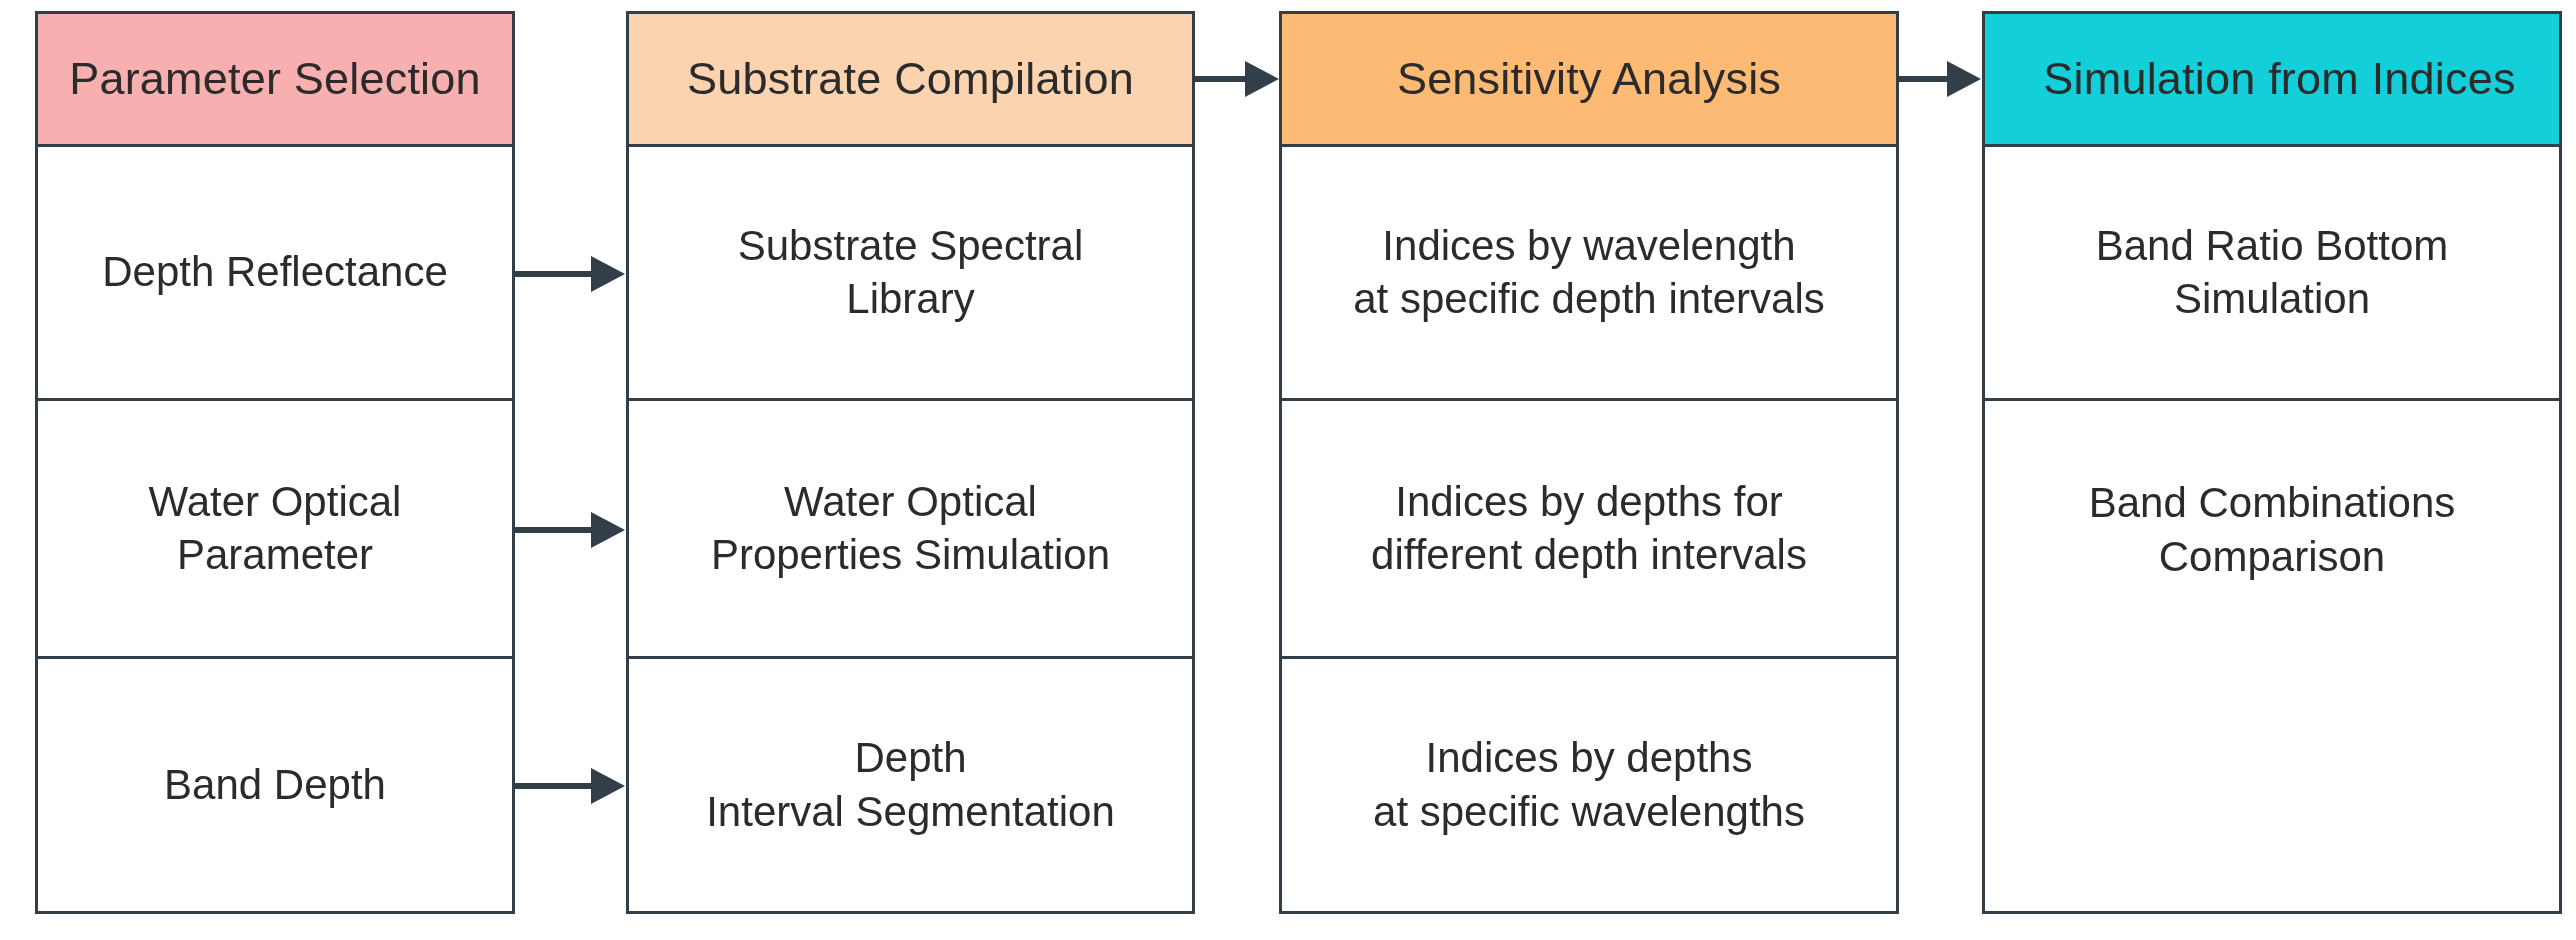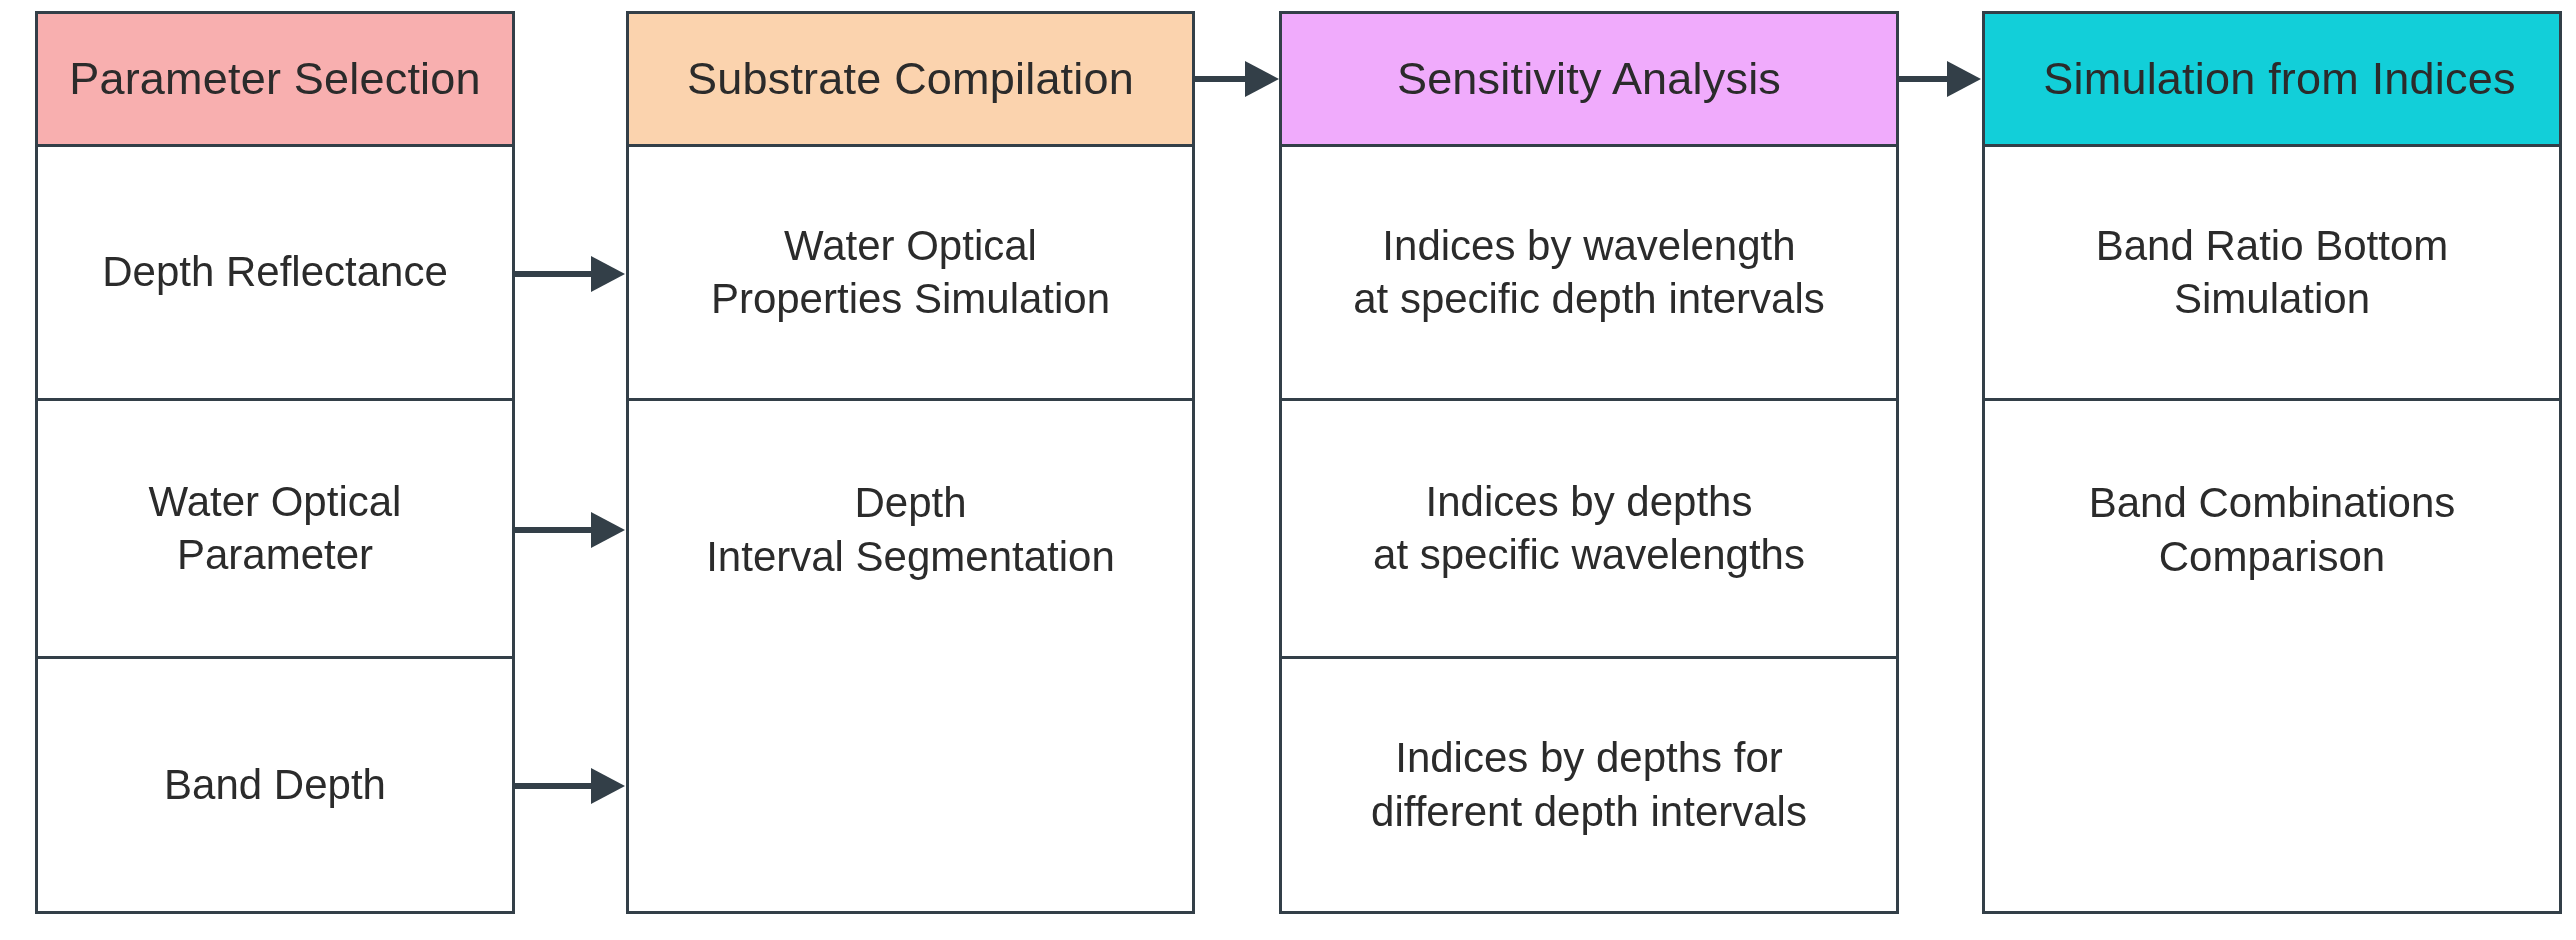--- a/index.html
+++ b/index.html
@@ -68,21 +68,21 @@
 
   
   #col-1 { left: 14px;   width: 501px; padding-left: 21px; }
   #col-2 { left: 626px;  width: 569px; }
   #col-3 { left: 1279px; width: 620px; }
   #col-4 { left: 1982px; width: 580px; }
 
   
   #col-1 .col-header { background: #F8AFAF; }
   #col-2 .col-header { background: #FBD3AE; }
-  #col-3 .col-header { background: #f0abfc; text-align: center; }
+  #col-3 .col-header { background: #fdba74; text-align: center; }
   #col-4 .col-header { background: #12CFD9; padding-left: 15px; }
 
   
   #col-1 .cell:nth-child(1),
   #col-2 .cell:nth-child(1),
   #col-3 .cell:nth-child(1),
   #col-4 .cell:nth-child(1) { flex: 0 0 254px; }
   #col-1 .cell:nth-child(2),
   #col-2 .cell:nth-child(2),
   #col-3 .cell:nth-child(2),
@@ -122,36 +122,38 @@
       <div class="cell">Depth Reflectance</div>
       <div class="cell">Water Optical
 Parameter</div>
       <div class="cell">Band Depth</div>
     </div>
   </div>
 
   <div class="column" id="col-2">
     <div class="col-header">Substrate Compilation</div>
     <div class="col-body">
+      <div class="cell">Substrate Spectral
+Library</div>
       <div class="cell">Water Optical
 Properties Simulation</div>
       <div class="cell">Depth
 Interval Segmentation</div>
     </div>
   </div>
 
   <div class="column" id="col-3">
     <div class="col-header">Sensitivity Analysis</div>
     <div class="col-body">
       <div class="cell">Indices by wavelength
 at specific depth intervals</div>
+      <div class="cell">Indices by depths for
+different depth intervals</div>
       <div class="cell">Indices by depths
 at specific wavelengths</div>
-      <div class="cell">Indices by depths for
-different depth intervals</div>
     </div>
   </div>
 
   <div class="column" id="col-4">
     <div class="col-header">Simulation from Indices</div>
     <div class="col-body">
       <div class="cell">Band Ratio Bottom
 Simulation</div>
       <div class="cell">Band Combinations
 Comparison</div>

